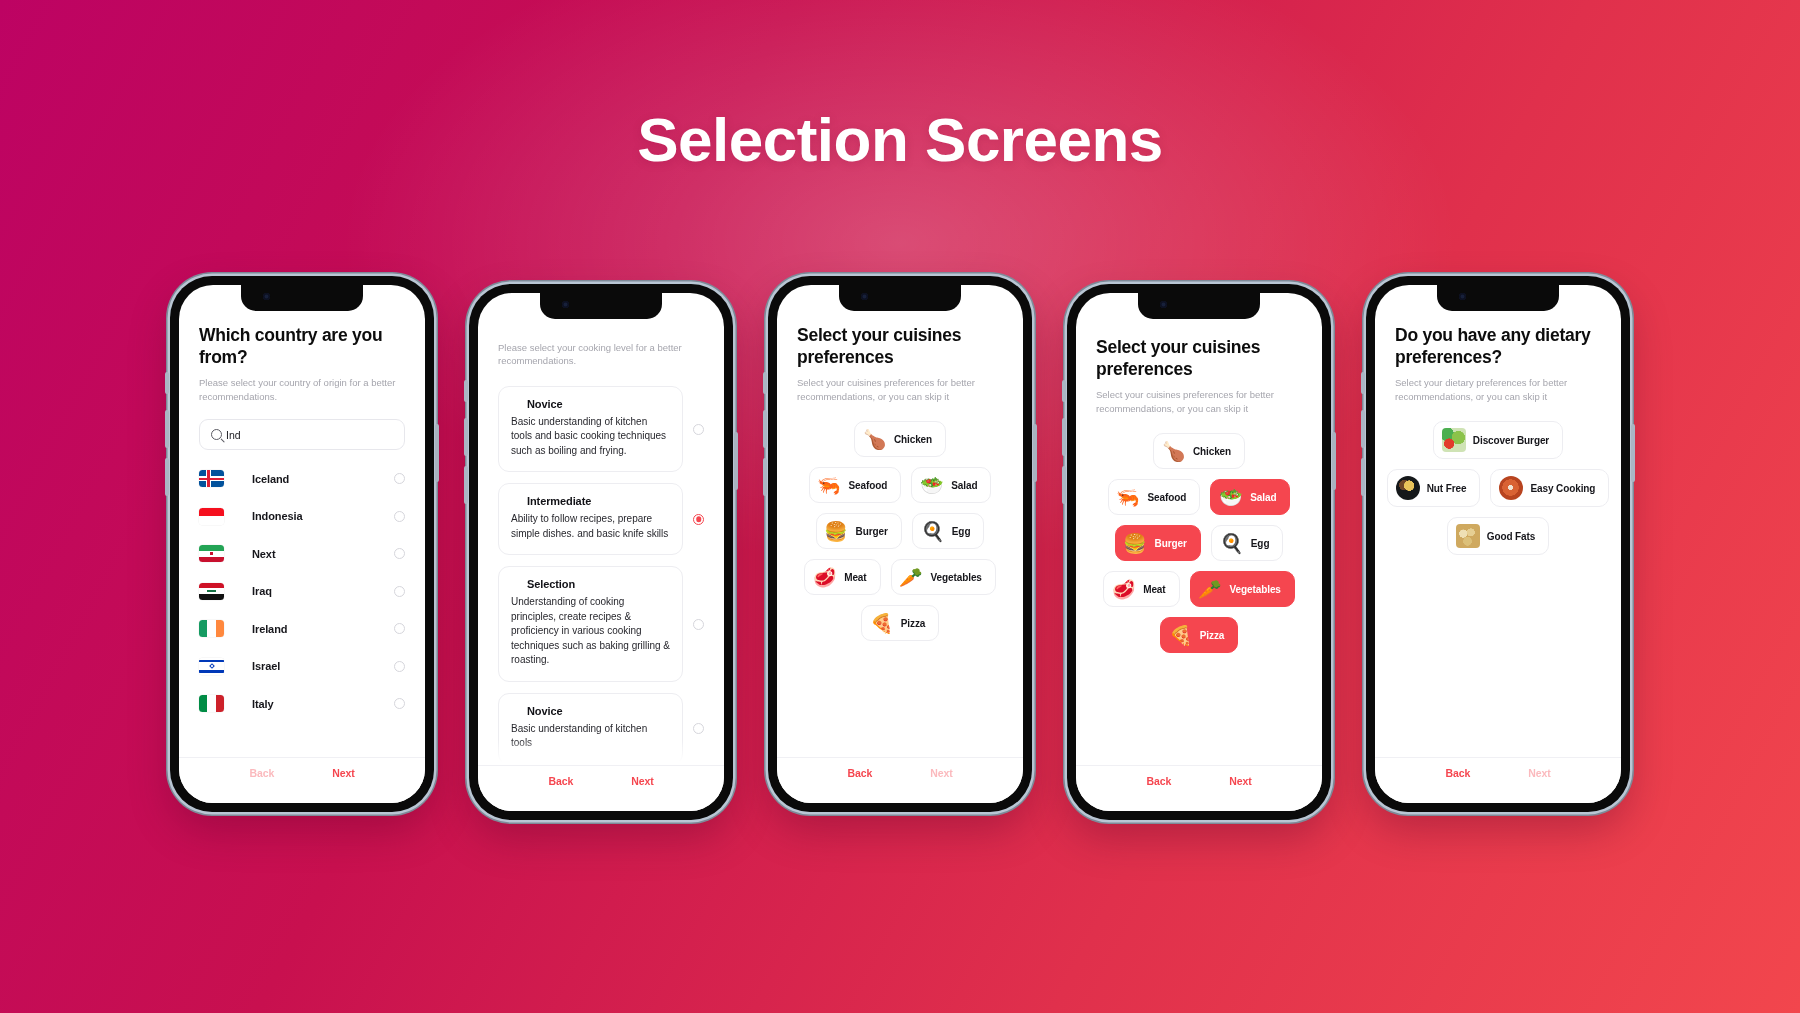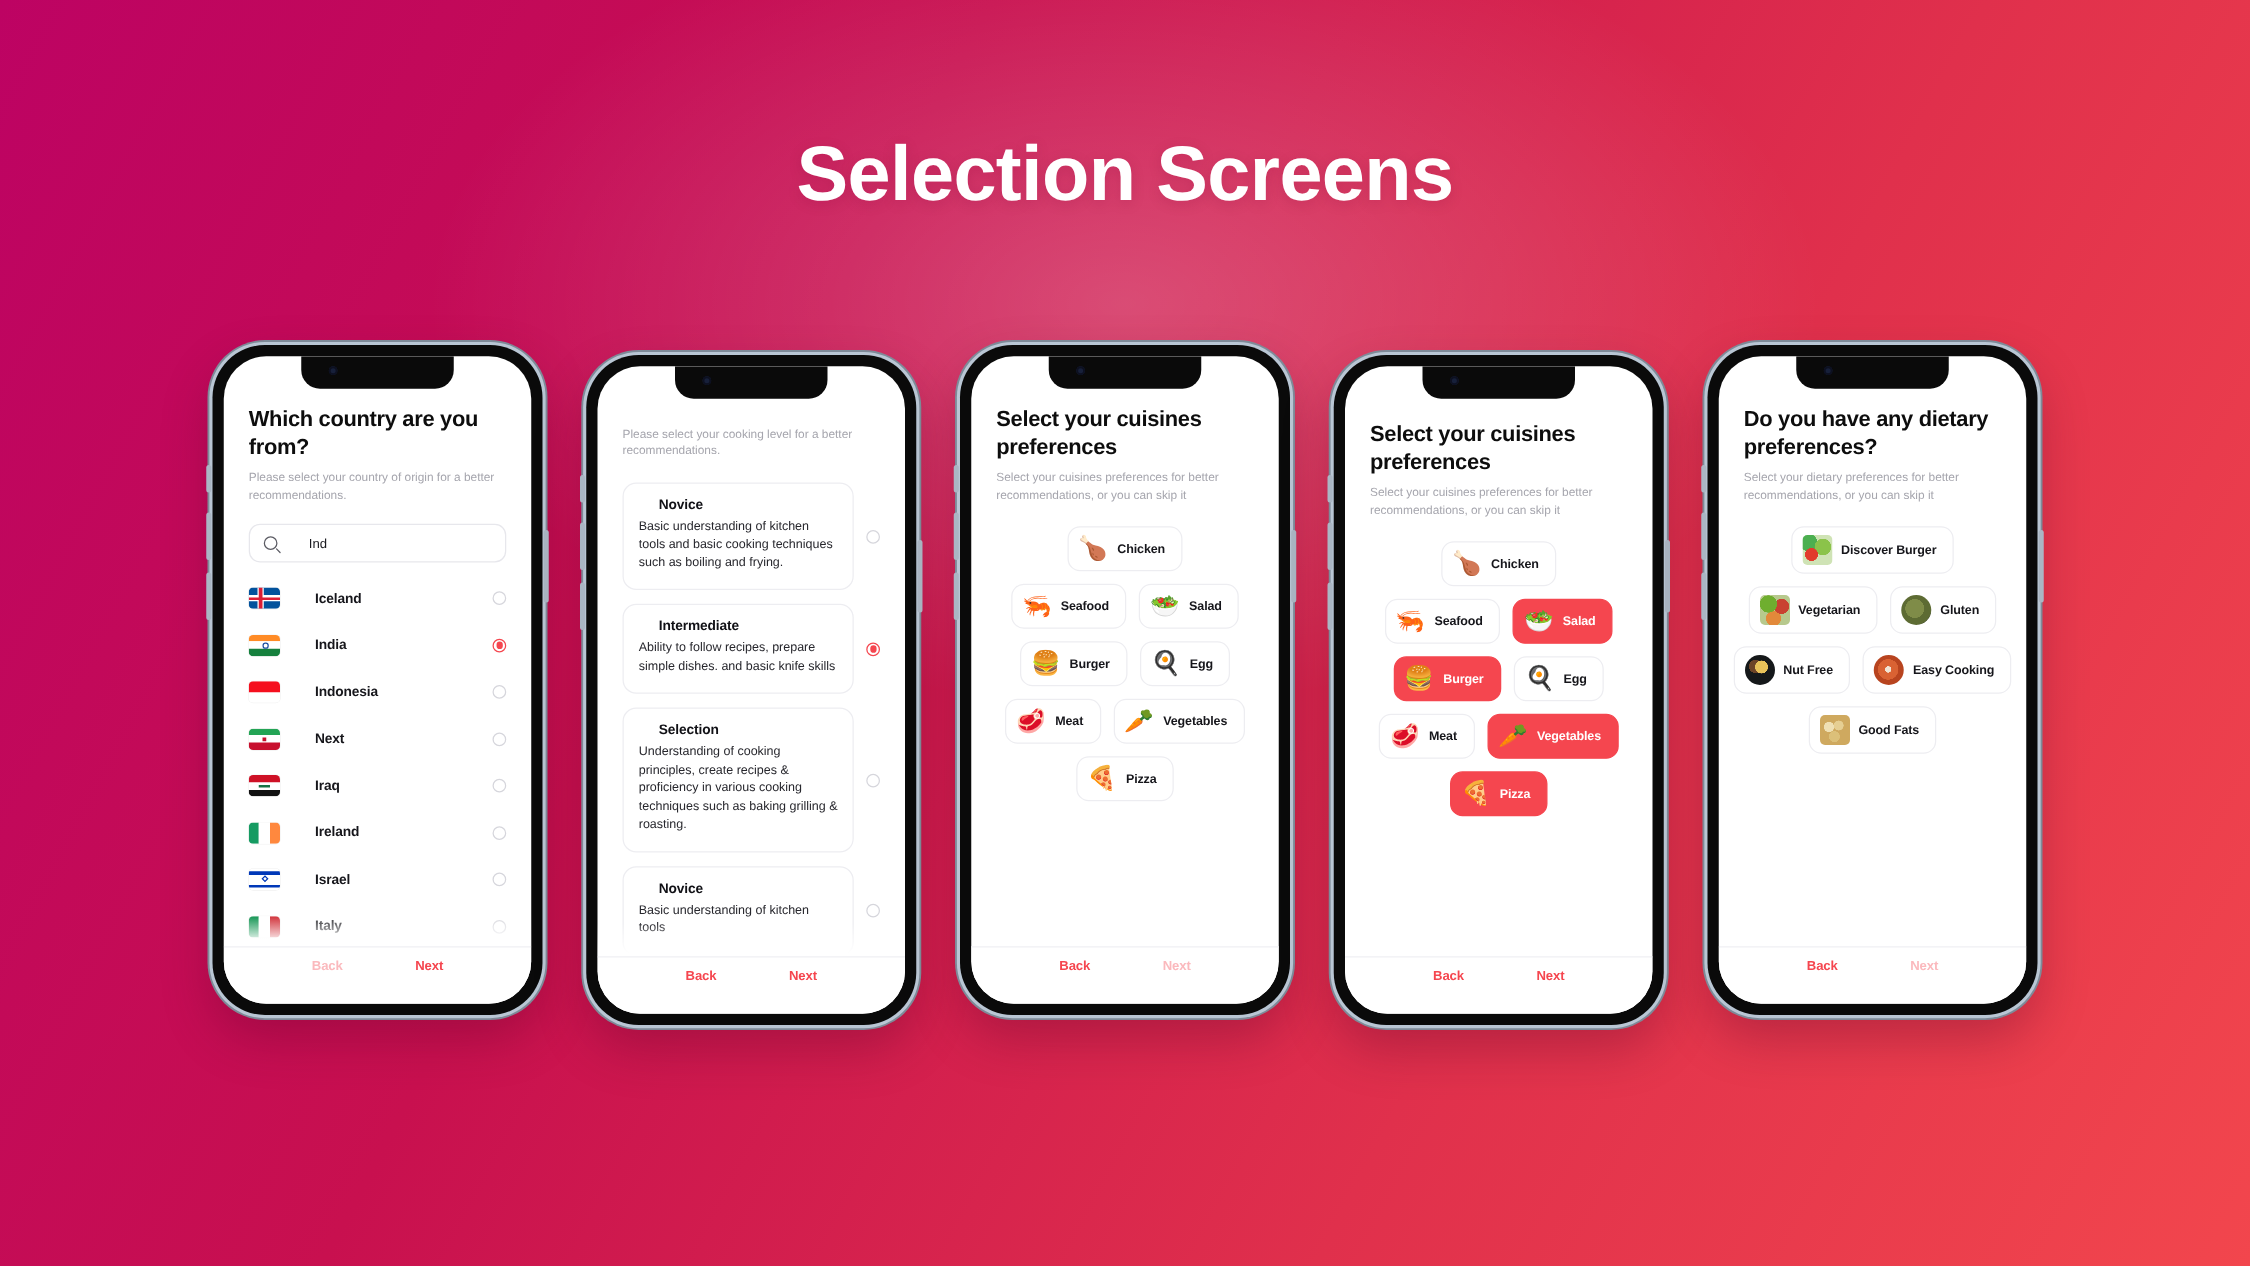--- a/index.html
+++ b/index.html
@@ -107,21 +107,21 @@
   }
 
   
   .search {
     margin-top: 16px;
     height: 31px;
     border: 1px solid #e7e7ec;
     border-radius: 9px;
     display: flex;
     align-items: center;
-    gap: 25px;
+    gap: 4px;
     padding: 0 11px;
     background: #fff;
   }
   .search .magnifier {
     width: 11px; height: 11px;
     border: 1.4px solid #5b5b63;
     border-radius: 50%;
     position: relative;
     flex: 0 0 auto;
   }
@@ -317,30 +317,20 @@
               <i style="inset:0;background:#02529c"></i>
               <i style="left:0;right:0;top:6px;height:5px;background:#fff"></i>
               <i style="top:0;bottom:0;left:7px;width:5px;background:#fff"></i>
               <i style="left:0;right:0;top:7.3px;height:2.4px;background:#dc1e35"></i>
               <i style="top:0;bottom:0;left:8.3px;width:2.4px;background:#dc1e35"></i>
             </span>
             <span class="c-name">Iceland</span>
             <span class="radio"></span>
           </div>
 
-          <div class="country-row">
-            <span class="flag">
-              <i style="left:0;right:0;top:0;height:5.7px;background:#ff8b26"></i>
-              <i style="left:0;right:0;top:5.7px;height:5.6px;background:#fff"></i>
-              <i style="left:0;right:0;bottom:0;height:5.7px;background:#15803d"></i>
-              <i style="top:6.2px;left:11px;width:4.6px;height:4.6px;border-radius:50%;border:1px solid #1d4fa0"></i>
-            </span>
-            <span class="c-name">India</span>
-            <span class="radio on"></span>
-          </div>
 
           <div class="country-row">
             <span class="flag">
               <i style="left:0;right:0;top:0;height:8.5px;background:#f50f1e"></i>
               <i style="left:0;right:0;bottom:0;height:8.5px;background:#fff"></i>
             </span>
             <span class="c-name">Indonesia</span>
             <span class="radio"></span>
           </div>
 
@@ -599,30 +589,20 @@
         <div class="q-sub">Select your dietary preferences for better recommendations, or you can skip it</div>
         <div class="chips">
           <div class="chip-row">
             <div class="chip">
               <span class="thumb" style="background:radial-gradient(circle at 30% 65%,#e23b2c 0 22%,transparent 23%),radial-gradient(circle at 68% 40%,#8bc34a 0 30%,transparent 31%),radial-gradient(circle at 20% 25%,#4caf50 0 26%,transparent 27%),#cfe3b5"></span>
               <span class="lbl">Discover Burger</span>
             </div>
           </div>
           <div class="chip-row">
             <div class="chip">
-              <span class="thumb" style="background:radial-gradient(circle at 28% 30%,#6fae2f 0 28%,transparent 29%),radial-gradient(circle at 72% 38%,#c94231 0 26%,transparent 27%),radial-gradient(circle at 45% 78%,#e2893a 0 26%,transparent 27%),#b7c98d"></span>
-              <span class="lbl">Vegetarian</span>
-            </div>
-            <div class="chip">
-              <span class="thumb round" style="background:radial-gradient(circle at 45% 45%,#7f8c48 0 40%,#5d6b33 41% 70%,#3e4a22 71% 100%)"></span>
-              <span class="lbl">Gluten</span>
-            </div>
-          </div>
-          <div class="chip-row">
-            <div class="chip">
               <span class="thumb round" style="background:radial-gradient(circle at 55% 40%,#e8c25a 0 26%,transparent 27%),radial-gradient(circle at 35% 38%,#6d4427 0 24%,transparent 25%),#15181a"></span>
               <span class="lbl">Nut Free</span>
             </div>
             <div class="chip">
               <span class="thumb round" style="background:radial-gradient(circle at 48% 48%,#f0e4d4 0 14%,#d96233 15% 46%,#b8441f 47% 100%)"></span>
               <span class="lbl">Easy Cooking</span>
             </div>
           </div>
           <div class="chip-row">
             <div class="chip">

